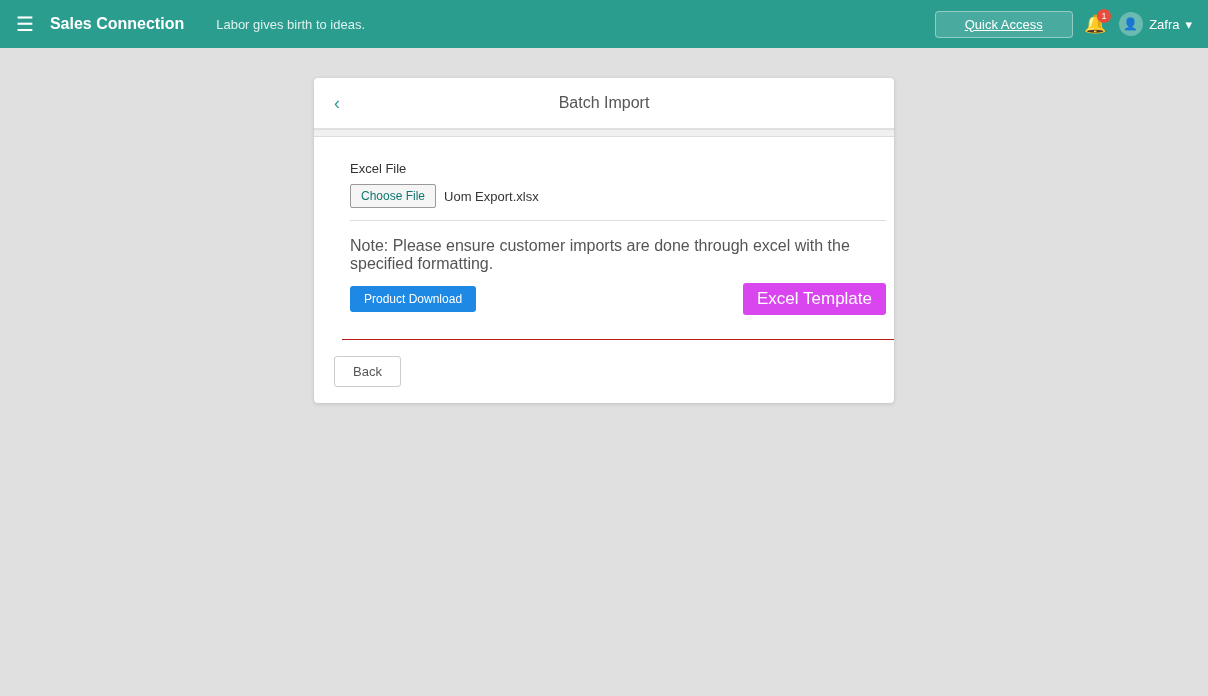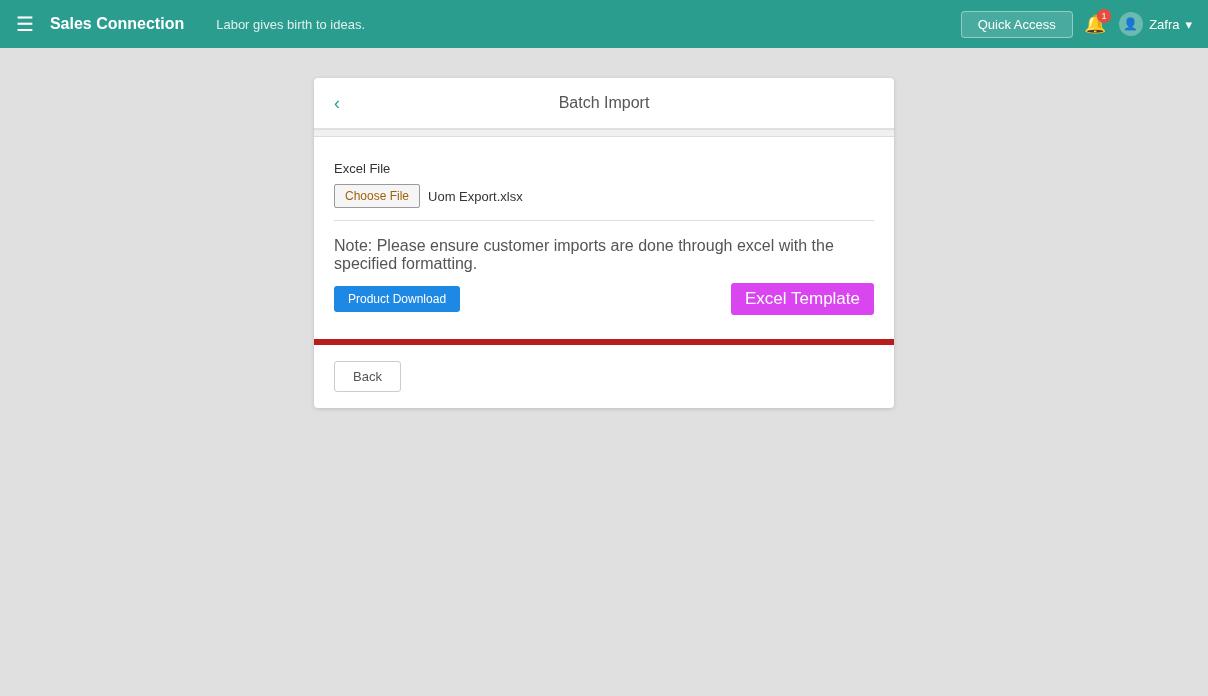--- a/index.html
+++ b/index.html
@@ -42,24 +42,25 @@
     }
     .header-right {
       display: flex;
       align-items: center;
       gap: 12px;
     }
     .quick-access-btn {
       background: rgba(255,255,255,0.15);
       color: white;
       border: 1px solid rgba(255,255,255,0.4);
-      padding: 5px 16px;
+      padding: 5px 29px;
       border-radius: 4px;
       font-size: 13px;
       cursor: pointer;
+      text-decoration: underline;
     }
     .notif-icon {
       position: relative;
       color: white;
       font-size: 18px;
       cursor: pointer;
     }
     .notif-badge {
       position: absolute;
       top: -4px;
@@ -138,22 +139,23 @@
     
     .card-divider {
       height: 8px;
       background: #f0f0f0;
       border-top: 1px solid #ddd;
       border-bottom: 1px solid #ddd;
     }
 
     
     .card-body {
-      padding: 24px 20px;
-      border-bottom: 6px solid #b91c1c;
+      padding: 24px 8px;
+      border-bottom: 1px solid #b91c1c;
+      margin-left: 28px;
     }
     .form-label {
       font-size: 13px;
       color: #333;
       margin-bottom: 8px;
       display: block;
     }
     .file-input-row {
       display: flex;
       align-items: center;
@@ -162,21 +164,21 @@
       border-bottom: 1px solid #ddd;
       margin-bottom: 16px;
     }
     .choose-file-btn {
       background: #f5f5f5;
       border: 1px solid #999;
       padding: 4px 10px;
       font-size: 12px;
       cursor: pointer;
       border-radius: 2px;
-      color: #a16207;
+      color: #0f766e;
     }
     .file-name {
       font-size: 13px;
       color: #333;
     }
     .note-text {
       font-size: 16px;
       color: #555;
       margin-bottom: 10px;
     }

